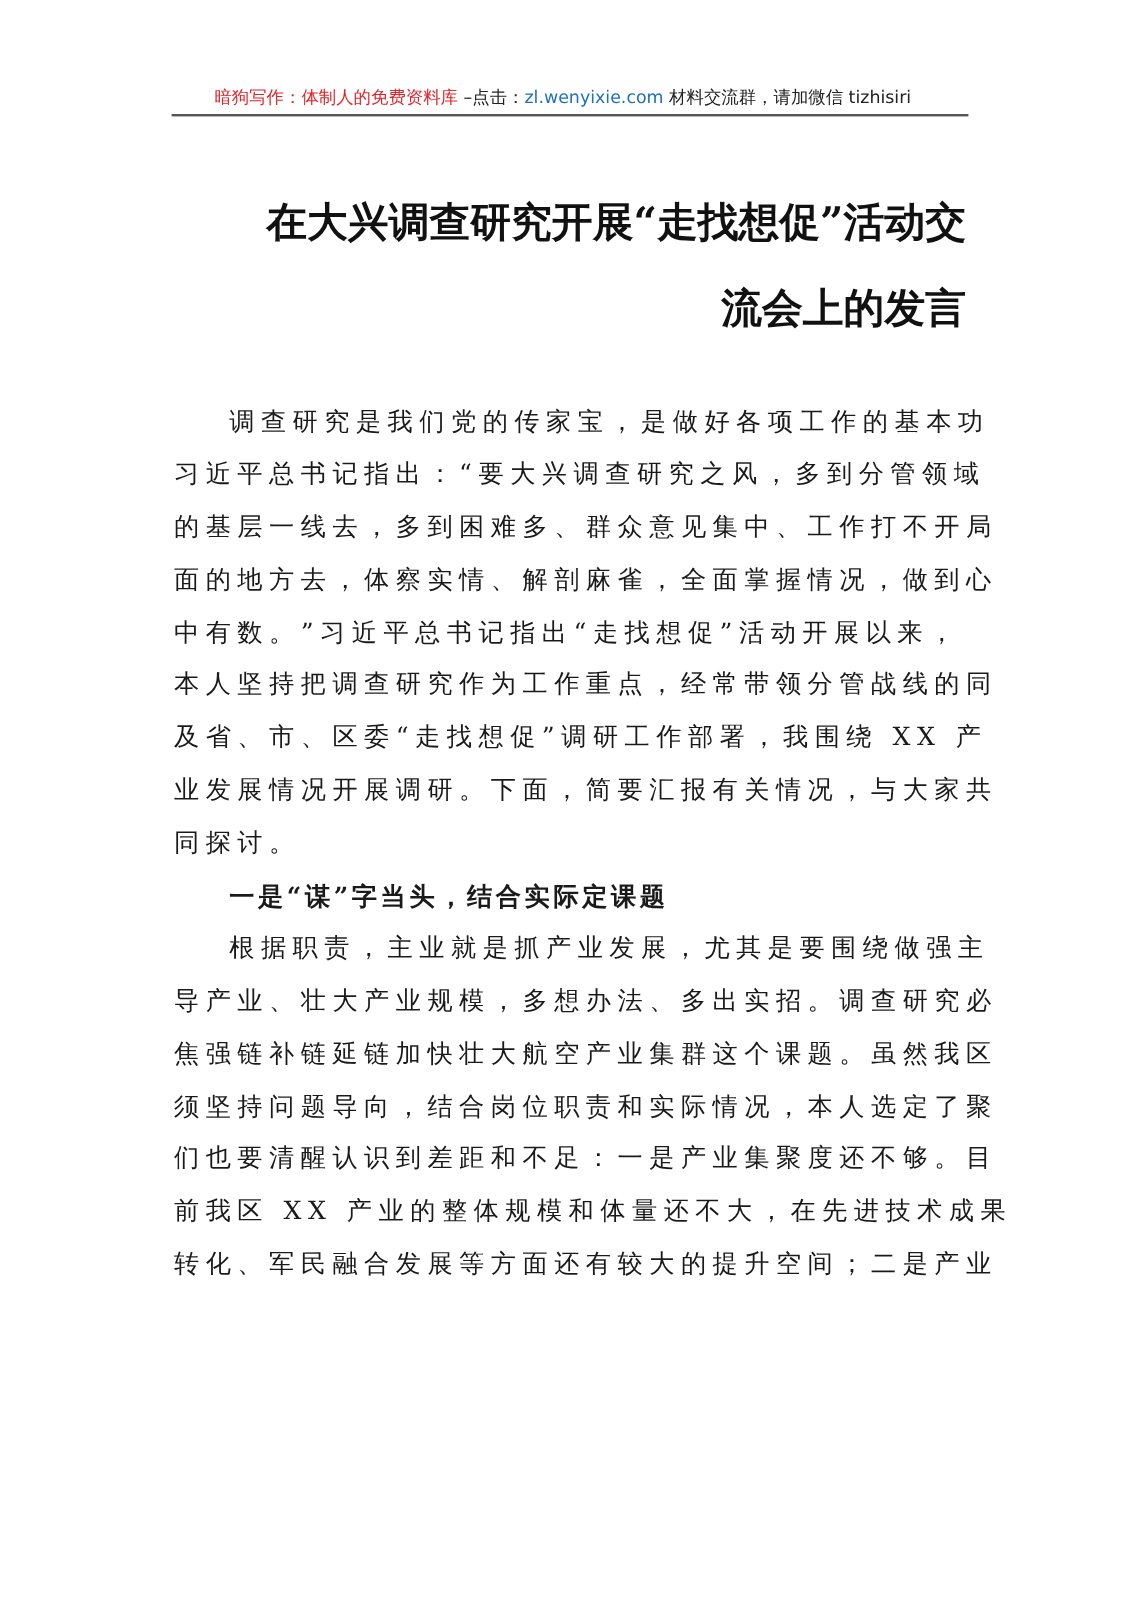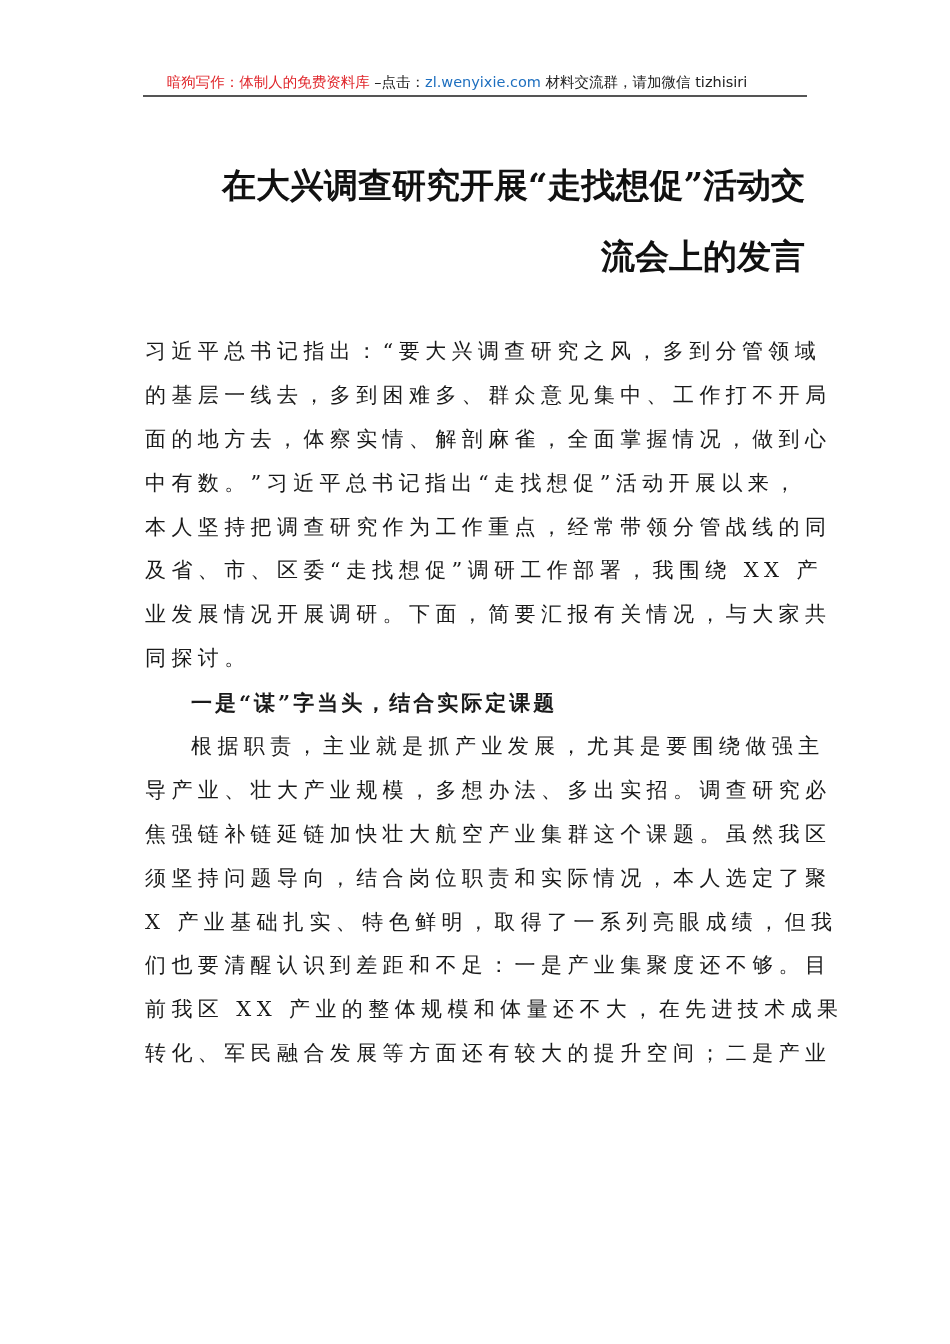--- a/index.html
+++ b/index.html
@@ -10,21 +10,21 @@
     body {
       width: 950px;
       height: 1344px;
       position: relative;
       overflow: hidden;
       font-family: "DejaVu Serif", "Liberation Serif", serif;
       color: #111111;
     }
     .header {
       position: absolute;
-      left: 127px;
+      left: 139px;
       top: 70px;
       width: 660px;
       height: 24px;
       font-family: "DejaVu Sans", "Liberation Sans", sans-serif;
       font-size: 14.5px;
       line-height: 24px;
       white-space: nowrap;
       text-align: center;
     }
     .header .red { color: #e0262b; }
@@ -80,30 +80,30 @@
 
 <div class="header">
   <span class="red">暗狗写作：体制人的免费资料库</span><span class="dark"> –点击：</span><span class="blue">zl.wenyixie.com</span><span class="dark"> 材料交流群，请加微信 tizhisiri</span>
 </div>
 <div class="header-rule"></div>
 
 <div class="title l1">在大兴调查研究开展“走找想促”活动交</div>
 <div class="title l2">流会上的发言</div>
 
 <div class="body-text">
+  <span class="line indent">调查研究是我们党的传家宝，是做好各项工作的基本功</span>
   <span class="line">习近平总书记指出：“要大兴调查研究之风，多到分管领域</span>
   <span class="line">的基层一线去，多到困难多、群众意见集中、工作打不开局</span>
   <span class="line">面的地方去，体察实情、解剖麻雀，全面掌握情况，做到心</span>
   <span class="line">中有数。”习近平总书记指出“走找想促”活动开展以来，</span>
   <span class="line">本人坚持把调查研究作为工作重点，经常带领分管战线的同</span>
   <span class="line">及省、市、区委“走找想促”调研工作部署，我围绕 XX 产</span>
   <span class="line">业发展情况开展调研。下面，简要汇报有关情况，与大家共</span>
   <span class="line">同探讨。</span>
   <span class="line heading">一是“谋”字当头，结合实际定课题</span>
   <span class="line indent">根据职责，主业就是抓产业发展，尤其是要围绕做强主</span>
   <span class="line">导产业、壮大产业规模，多想办法、多出实招。调查研究必</span>
   <span class="line">焦强链补链延链加快壮大航空产业集群这个课题。虽然我区</span>
   <span class="line">须坚持问题导向，结合岗位职责和实际情况，本人选定了聚</span>
-  <span class="line">X 产业基础扎实、特色鲜明，取得了一系列亮眼成绩，但我</span>
   <span class="line">们也要清醒认识到差距和不足：一是产业集聚度还不够。目</span>
   <span class="line">前我区 XX 产业的整体规模和体量还不大，在先进技术成果</span>
   <span class="line">转化、军民融合发展等方面还有较大的提升空间；二是产业</span>
 </div>
 
 </body></html>

